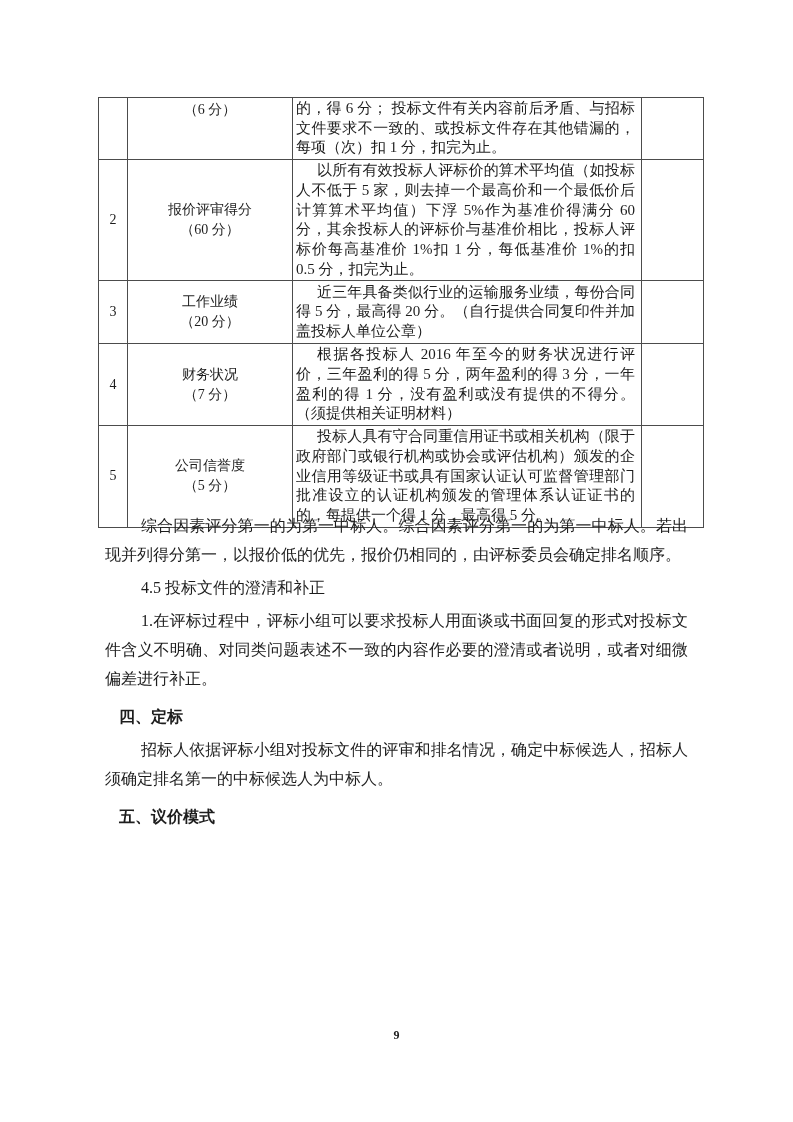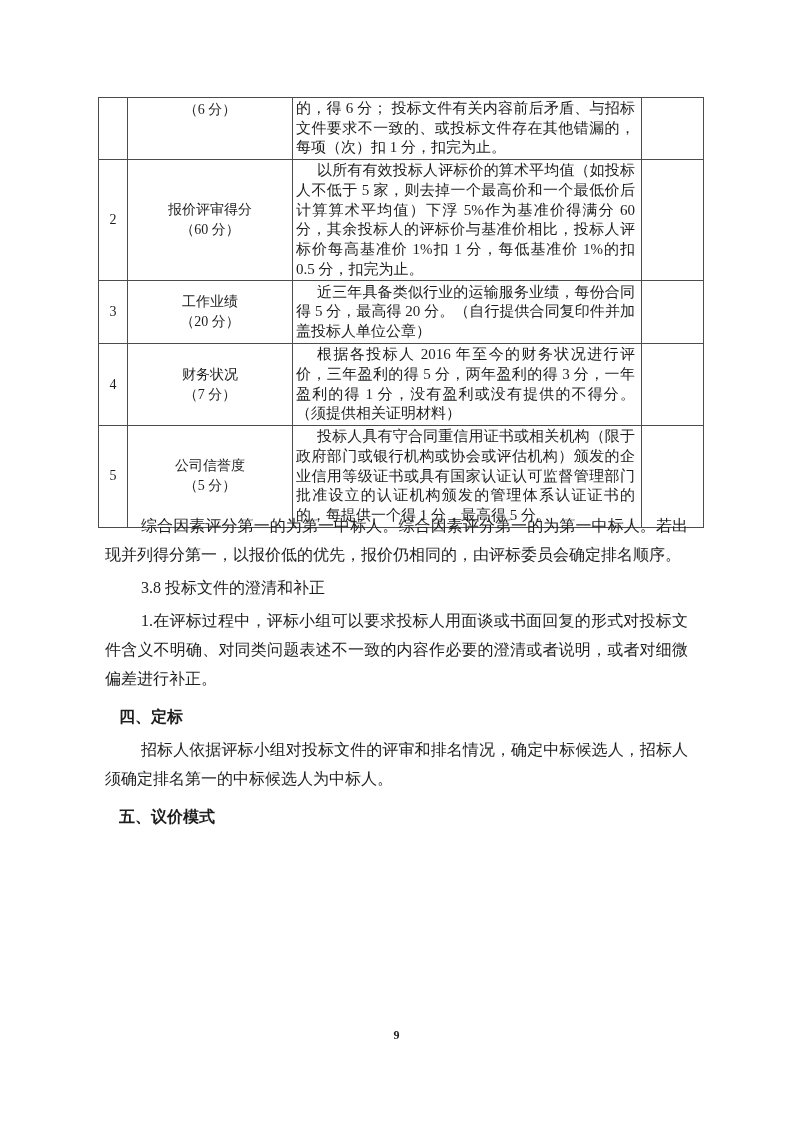--- a/index.html
+++ b/index.html
@@ -148,21 +148,21 @@
             <div>（5 分）</div>
           </td>
     <td class="desc-cell indent">投标人具有守合同重信用证书或相关机构（限于政府部门或银行机构或协会或评估机构）颁发的企业信用等级证书或具有国家认证认可监督管理部门批准设立的认证机构颁发的管理体系认证证书的的，每提供一个得 1 分，最高得 5 分。</td>
     <td class="score-cell"></td>
   </tr>
 </tbody>
   </table>
 
   <div class="body-text" id="body-text">
       <p class="para">综合因素评分第一的为第一中标人。综合因素评分第一的为第一中标人。若出现并列得分第一，以报价低的优先，报价仍相同的，由评标委员会确定排名顺序。</p>
-      <p class="subheading">3.8 投标文件的澄清和补正</p>
+      <p class="subheading">4.5 投标文件的澄清和补正</p>
       <p class="para">1.在评标过程中，评标小组可以要求投标人用面谈或书面回复的形式对投标文件含义不明确、对同类问题表述不一致的内容作必要的澄清或者说明，或者对细微偏差进行补正。</p>
       <p class="heading">四、定标</p>
       <p class="para">招标人依据评标小组对投标文件的评审和排名情况，确定中标候选人，招标人须确定排名第一的中标候选人为中标人。</p>
       <p class="heading">五、议价模式</p>
     </div>
 
   <div class="page-num">9</div>
 
 </div>
 

